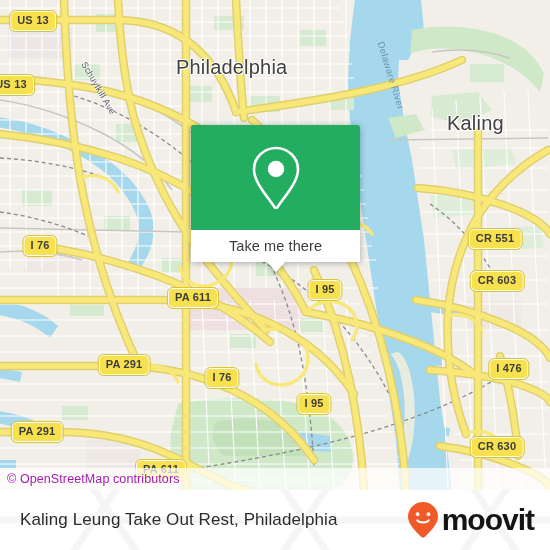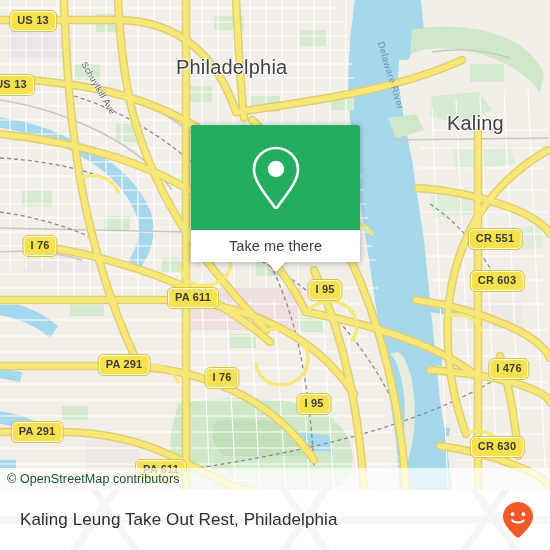--- a/index.html
+++ b/index.html
@@ -88,21 +88,21 @@
     width: 550px;
     height: 22px;
     background: rgba(255,255,255,.72);
     display: flex;
     align-items: center;
     box-sizing: border-box;
     padding-left: 7px;
   }
   #attribution span {
     font-size: 12.5px;
-    color: #14532d;
+    color: #a21caf;
     letter-spacing: .1px;
   }
 
   
   #popup {
     position: absolute;
     left: 191px;
     top: 125px;
     width: 169px;
     filter: drop-shadow(0 1px 3px rgba(0,0,0,.30));
@@ -467,17 +467,18 @@
       <div id="place-title">Kaling Leung Take Out Rest, Philadelphia</div>
       <div id="brand">
         <svg width="32" height="38" viewBox="0 0 32 38">
           <path d="M16 1 C7.7 1 1 7.6 1 15.7 C1 23.2 8.9 30.8 14.4 36.1
                    C15.3 36.9 16.7 36.9 17.6 36.1 C23.1 30.8 31 23.2 31 15.7
                    C31 7.6 24.3 1 16 1 Z" fill="#f05a28"></path>
           <circle cx="10.6" cy="13.2" r="1.85" fill="#ffffff"></circle>
           <circle cx="21.4" cy="13.2" r="1.85" fill="#ffffff"></circle>
           <path d="M10.2 19.2 C12 22.2 20 22.2 21.8 19.2" fill="none" stroke="#ffffff" stroke-width="1.9" stroke-linecap="round"></path>
         </svg>
+        <div id="brand-wordmark">moovit</div>
       </div>
     </div>
   </div>
 
 </div>
 
 </body></html>

